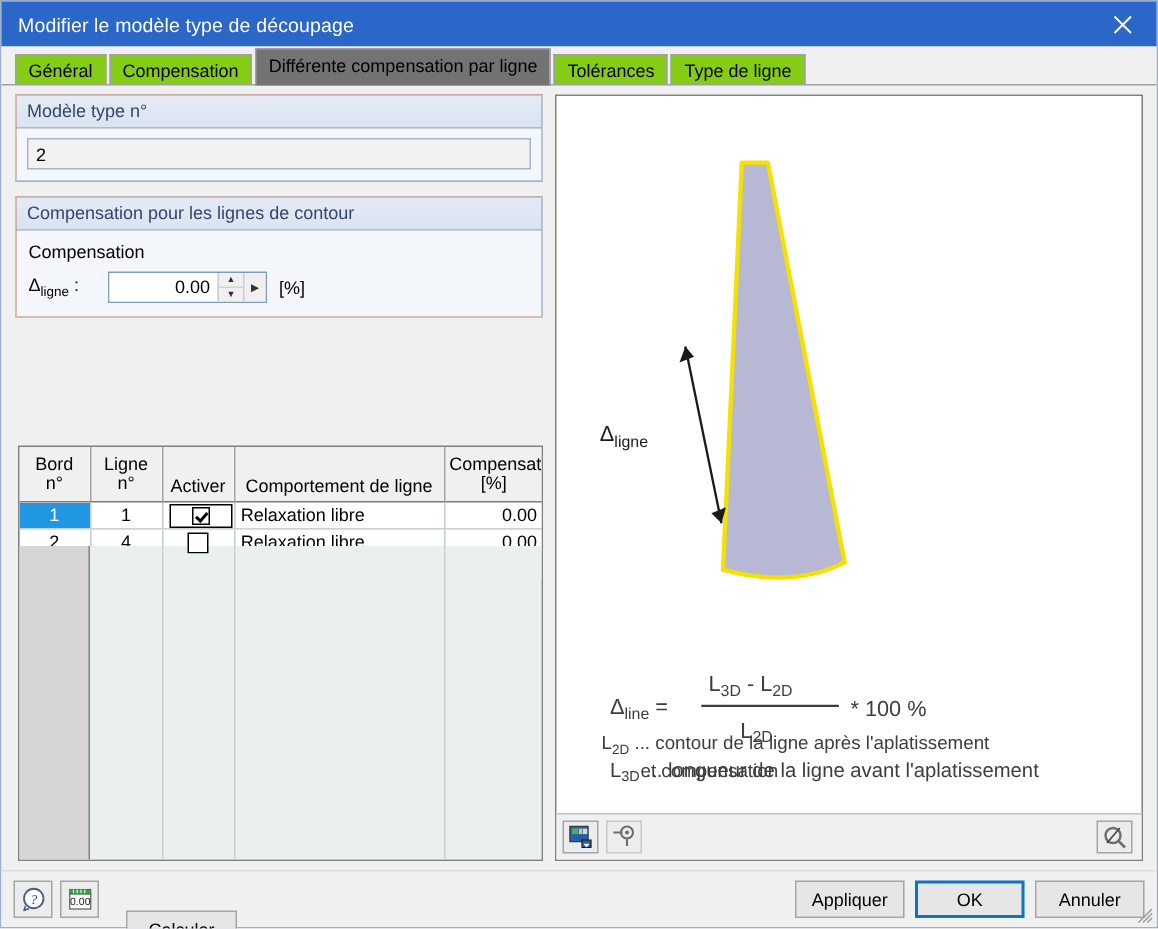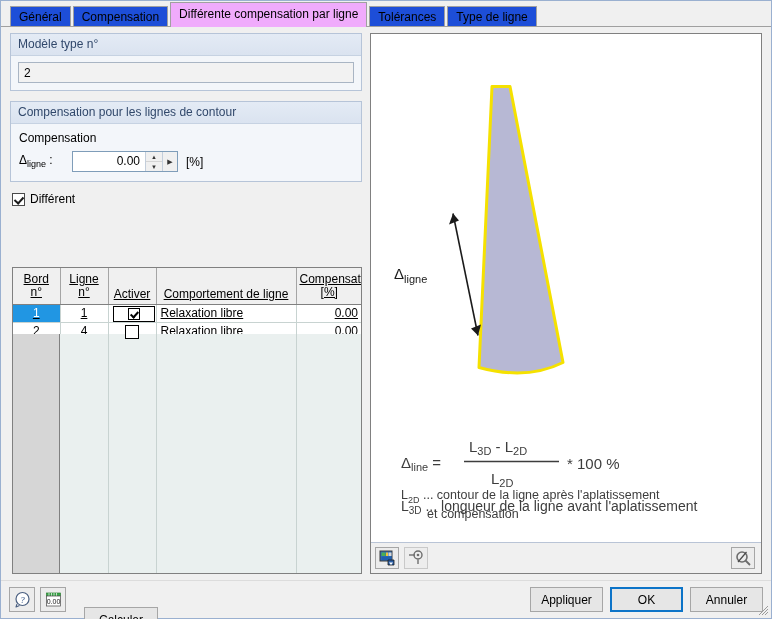--- a/index.html
+++ b/index.html
@@ -60,31 +60,31 @@
     padding-left: 9px;
     display: flex;
     align-items: flex-end;
     box-sizing: border-box;
   }
   .tab {
     height: 20px;
     line-height: 20px;
     padding: 0 8px;
     margin-right: 2px;
-    background: #1d4ed8;
+    background: #84cc16;
     border: 1px solid #a0a0a0;
     border-bottom: none;
     font-size: 12px;
     color: #000;
     box-sizing: border-box;
     cursor: default;
     white-space: nowrap;
   }
   .tab.active {
-    background: #f0abfc;
+    background: #737373;
     height: 25px;
     line-height: 23px;
     margin-bottom: -1px;
     border-color: #a0a0a0;
     position: relative;
     z-index: 3;
   }
 
   
   #content {
@@ -231,21 +231,20 @@
     position: absolute;
     left: 0; right: 0;
     top: 234px;
     bottom: 0;
   }
   table.grid {
     border-collapse: collapse;
     width: 100%;
     font-size: 12px;
     table-layout: fixed;
-    text-decoration: underline;
   }
   table.grid th {
     background: #f0f0f0;
     border-right: 1px solid #a5a5a5;
     border-bottom: 1px solid #808080;
     font-weight: normal;
     font-size: 12px;
     height: 32px;
     vertical-align: middle;
     padding: 1px 3px;
@@ -421,20 +420,28 @@
     position: absolute;
     right: 2px; bottom: 2px;
     width: 12px; height: 12px;
   }
 </style>
 </head>
 <body>
 
 <div id="window">
 
+  <div id="titlebar">
+    <span id="title-text">Modifier le modèle type de découpage</span>
+    <div id="close-btn">
+      <svg width="13" height="13" viewBox="0 0 13 13">
+        <path d="M1,1 L12,12 M12,1 L1,12" stroke="#ffffff" stroke-width="1.3" fill="none"></path>
+      </svg>
+    </div>
+  </div>
 
   <div id="tabstrip">
     <div class="tab"><span>Général</span></div>
     <div class="tab"><span>Compensation</span></div>
     <div class="tab active"><span>Différente compensation par ligne</span></div>
     <div class="tab"><span>Tolérances</span></div>
     <div class="tab"><span>Type de ligne</span></div>
   </div>
 
   <div id="content">
@@ -460,24 +467,20 @@
                 <div>▲</div>
                 <div>▼</div>
               </div>
               <div class="spin-more">▶</div>
             </div>
             <span class="unit">[%]</span>
           </div>
         </div>
       </div>
 
-      <div id="different-row">
-        <span class="cbox checked"></span>
-        <span>Différent</span>
-      </div>
 
       <div id="table-outer">
         <div id="table-wrap">
           <div id="filler">
             <div class="rowhdr-col"></div>
             <div class="vline" style="left:95px;"></div>
             <div class="vline" style="left:143px;"></div>
             <div class="vline" style="left:283px;"></div>
           </div>
           <table class="grid">

